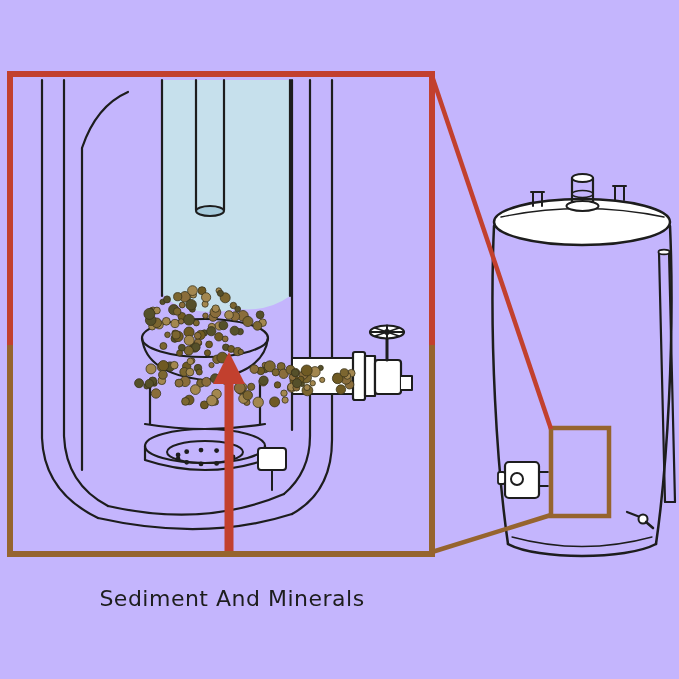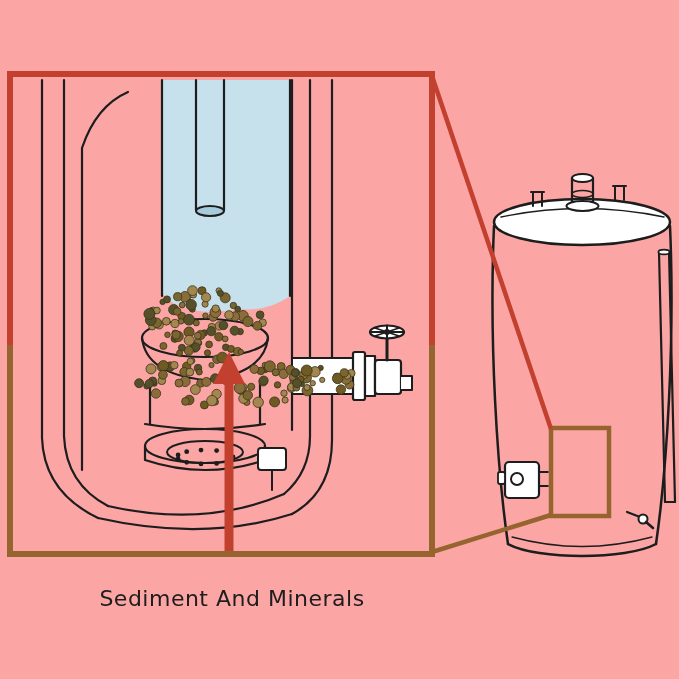--- a/index.html
+++ b/index.html
@@ -5,21 +5,21 @@
   html, body {
     margin: 0;
     padding: 0;
     background: #ffffff;
     font-family: "Liberation Sans", sans-serif;
   }
   .stage {
     position: relative;
     width: 679px;
     height: 679px;
-    background: #fca5a5;
+    background: #c4b5fd;
     overflow: hidden;
   }
   svg { display: block; }
   .ink   { stroke: var(--line-ink); fill: none; stroke-linecap: round; stroke-linejoin: round; }
   .ink-f { stroke: var(--line-ink); fill: #ffffff; stroke-linecap: round; stroke-linejoin: round; }
   .red-stroke   { stroke: var(--accent-red);   fill: none; }
   .brown-stroke { stroke: var(--accent-brown); fill: none; }
   .red-fill     { fill: var(--accent-red); }
   .water        { fill: var(--water-blue); }
   .water-deep   { fill: var(--water-blue-deep); stroke: var(--line-ink); }

